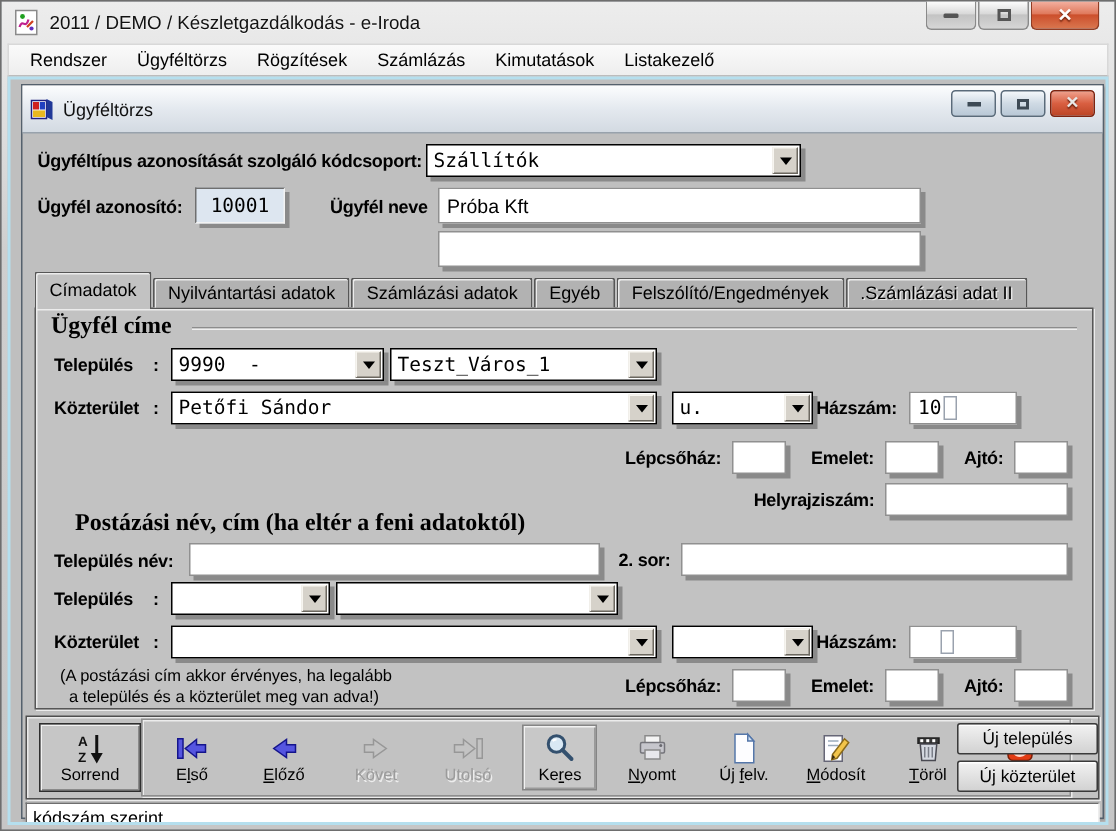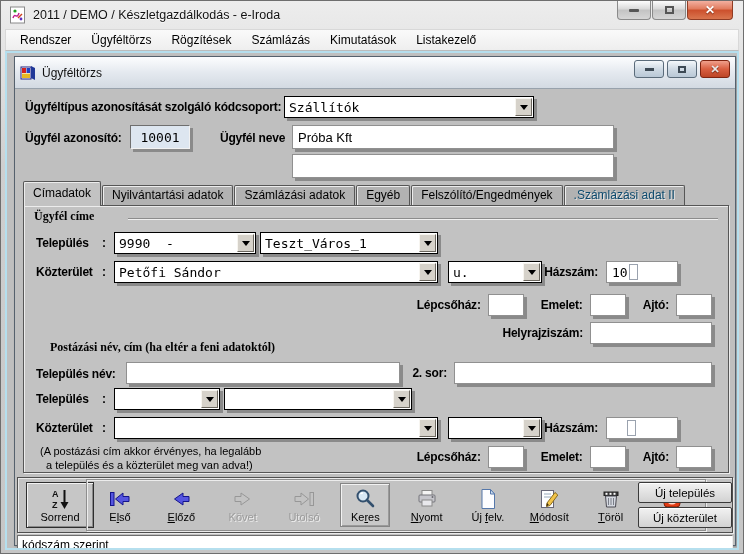--- a/index.html
+++ b/index.html
@@ -41,31 +41,31 @@
   .cbtn{position:absolute;right:1px;top:1px;bottom:1px;width:17px;background:#d6d2ca;border:1px solid;border-color:#f7f5f0 #6b675f #6b675f #f7f5f0;display:flex;align-items:center;justify-content:center;}
   .arr{width:0;height:0;border-left:4px solid transparent;border-right:4px solid transparent;border-top:5px solid #000;}
   .field{position:absolute;height:22px;background:#fff;border:1px solid #909090;box-shadow:3px 3px 0 #8a8a8a;display:flex;align-items:center;}
   .fld{height:22px;background:#fff;border:1px solid #909090;box-shadow:3px 3px 0 #8a8a8a;display:flex;align-items:center;}
   .caret-box{width:9px;height:16px;border:1px solid #9aa2ae;background:#fff;margin-left:1px;flex:0 0 auto;}
   .idbox{position:absolute;background:#dde6f0;border:1px solid;border-color:#6f6f6f #f2f2f2 #f2f2f2 #6f6f6f;box-shadow:3px 3px 0 #8a8a8a;display:flex;align-items:center;justify-content:center;}
   
   .tabs{position:absolute;left:8px;top:92px;height:24px;display:flex;align-items:flex-end;z-index:3;}
   .tab{height:20px;line-height:19px;background:#b2b2b2;border:1px solid #565656;border-bottom:none;box-shadow:inset 1px 1px 0 #ececec;padding:0 9px;font-size:12px;border-radius:2px 2px 0 0;margin-right:1px;white-space:nowrap;}
   .tab.active{height:25px;line-height:22px;background:#c2c2c2;margin-bottom:-1px;z-index:4;position:relative;}
-  .tab.disabled{color:#0c4a6e;text-shadow:1px 1px 0 #e6e6e6;}
+  .tab.disabled{color:#000000;text-shadow:1px 1px 0 #e6e6e6;}
   .panel{position:absolute;left:8px;top:116px;width:706px;height:268px;background:#c2c2c2;border:1px solid #565656;box-shadow:inset 1px 1px 0 #ececec,1px 1px 0 #ececec;z-index:1;}
-  .sect-head{position:absolute;font-family:"Liberation Serif",serif;font-size:12px;font-weight:bold;white-space:nowrap;text-align:right;}
+  .sect-head{position:absolute;font-family:"Liberation Serif",serif;font-size:16px;font-weight:bold;white-space:nowrap;text-align:right;}
   .groove{position:absolute;height:2px;border-top:1px solid #8c8c8c;border-bottom:1px solid #efefef;}
   .note{position:absolute;font-size:11px;line-height:14px;white-space:nowrap;}
   .rcluster{position:absolute;display:flex;align-items:center;}
   .rlbl{font-size:12px;font-weight:bold;white-space:nowrap;letter-spacing:-0.2px;}
   
   .toolbar{position:absolute;left:2px;right:2px;top:388px;height:56px;border:1px solid #4f4f4f;box-shadow:inset 1px 1px 0 #eaeaea,1px 1px 0 #eaeaea;background:#c2c2c2;}
   .sort-btn{position:absolute;left:8px;top:4px;width:68px;height:46px;border:1px solid #2e2e2e;box-shadow:inset 1px 1px 0 #f2f2f2,inset -1px -1px 0 #8a8a8a;background:#c6c6c6;display:flex;flex-direction:column;align-items:center;justify-content:center;font-size:11px;}
-  .group-frame{position:absolute;left:68px;top:1px;width:620px;height:52px;border:1px solid #8e8e8e;box-shadow:inset 1px 1px 0 #ececec,1px 1px 0 #ececec;display:flex;align-items:center;justify-content:space-between;padding:0 8px;}
+  .group-frame{position:absolute;left:76px;top:1px;width:620px;height:52px;border:1px solid #8e8e8e;box-shadow:inset 1px 1px 0 #ececec,1px 1px 0 #ececec;display:flex;align-items:center;justify-content:space-between;padding:0 8px;}
   .tbtn{width:50px;height:44px;display:flex;flex-direction:column;align-items:center;justify-content:center;font-size:11px;white-space:nowrap;}
   .tbtn .ticon{height:24px;display:flex;align-items:center;justify-content:center;}
   .tbtn.focused{border:1px solid #858585;background:#c8c8c8;box-shadow:inset 1px 1px 0 #f2f2f2,inset -1px -1px 0 #9a9a9a;text-align:center;}
   .tbtn.disabled{color:#9b9b9b;text-shadow:1px 1px 0 #ededed;}
   .side-btn{position:absolute;left:620px;width:94px;height:21px;border:1px solid #3a3a3a;border-radius:2px;background:linear-gradient(#f2f2f2,#d2d2d2);box-shadow:inset 0 1px 0 #fff;font-size:11.5px;display:flex;align-items:center;justify-content:center;}
   
   .statusbar{position:absolute;left:2px;right:2px;top:446px;height:20px;background:#fff;border:1px solid;border-color:#6e6e6e #ededed #ededed #6e6e6e;display:flex;align-items:center;padding-left:4px;font-size:12px;}
   u{text-underline-offset:1px;}
 </style>
 </head>

